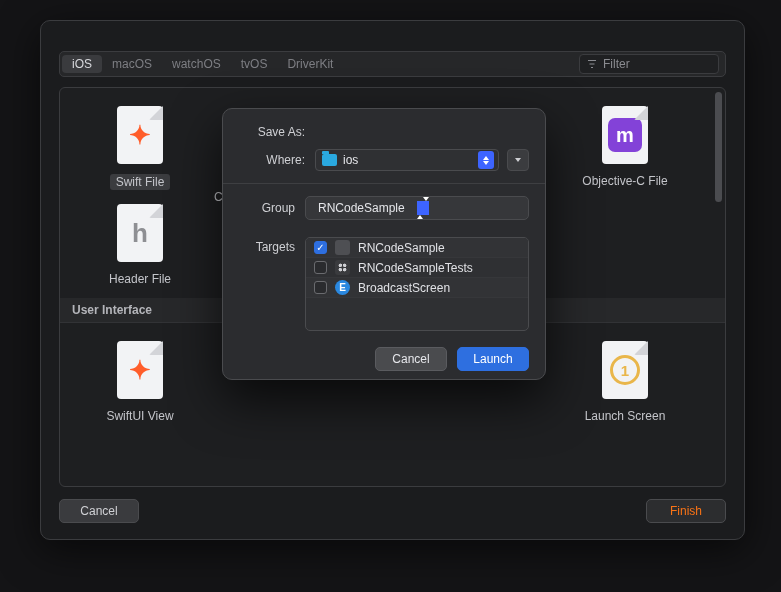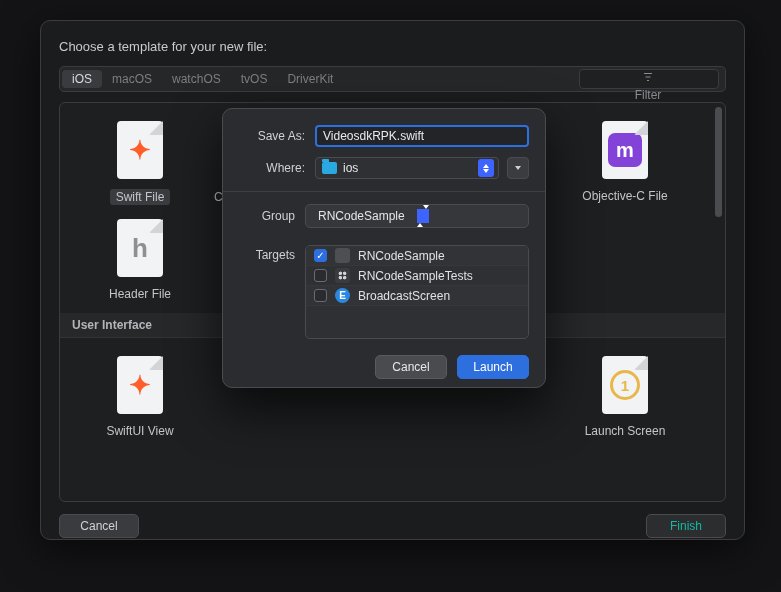--- a/index.html
+++ b/index.html
@@ -29,21 +29,20 @@
     font-size:12px; color:#7d7e83; padding:2px 10px; border-radius:4px;
     cursor:default;
   }
   .tab.active{ background:#3a3b3e; color:#d8d9dd; }
   .tabs-spacer{flex:1}
   .filterbox{
     display:flex; align-items:center; gap:5px;
     border:1px solid #3b3c3f; border-radius:4px;
     padding:1px 8px 1px 6px; min-width:140px; height:20px;
     background:#1f2022;
-    flex-direction:column;
   }
   .filterbox svg{display:block}
   .filterbox .ph{ font-size:12px; color:#8a8b90;}
 
   
   .grid-area{
     margin-top:10px;
     border:1px solid #3b3c3f; border-radius:6px;
     background:#1e1f21;
     height:400px;
@@ -105,21 +104,21 @@
   .bottom-row .spacer{flex:1}
   .btn{
     font-size:12px; color:#d0d1d5;
     background:#3a3b3e;
     border:1px solid #4a4b4e;
     border-radius:5px;
     padding:4px 0;
     min-width:80px; text-align:center;
     cursor:default;
   }
-  .btn.disabled{ color:#14b8a6; background:#2c2d2f;}
+  .btn.disabled{ color:#f97316; background:#2c2d2f;}
   
   .sheet{
     position:absolute;
     left:222px; top:108px;
     width:324px;
     background:#2b2c2f;
     border:1px solid #4a4b4e;
     border-radius:10px;
     box-shadow: 0 20px 50px rgba(0,0,0,.7);
     padding:16px 16px 8px 16px;
@@ -240,21 +239,20 @@
   
   .peek-c{
     position:absolute; left:214px; top:190px;
     font-size:12px;color:#c4c5ca;
   }
 </style>
 </head>
 <body>
 
 <div class="back-dialog">
-  <div class="back-title">Choose a template for your new file:</div>
 
   <div class="tabsrow">
     <div class="tab active">iOS</div>
     <div class="tab">macOS</div>
     <div class="tab">watchOS</div>
     <div class="tab">tvOS</div>
     <div class="tab">DriverKit</div>
     <div class="tabs-spacer"></div>
     <div class="filterbox">
       <span>
@@ -318,21 +316,20 @@
     <div class="btn disabled">Finish</div>
   </div>
 </div>
 
 <div class="peek-c">C</div>
 
 <div class="sheet">
 
   <div class="form-row">
     <div class="lab">Save As:</div>
-    <input class="txt" value="VideosdkRPK.swift" style="">
   </div>
 
 
   <div class="form-row">
     <div class="lab">Where:</div>
     <div class="where-row" style="flex:1">
       <div class="where-select">
         <span class="folder"></span>
         <span>ios</span>
         <span class="sp"></span>

